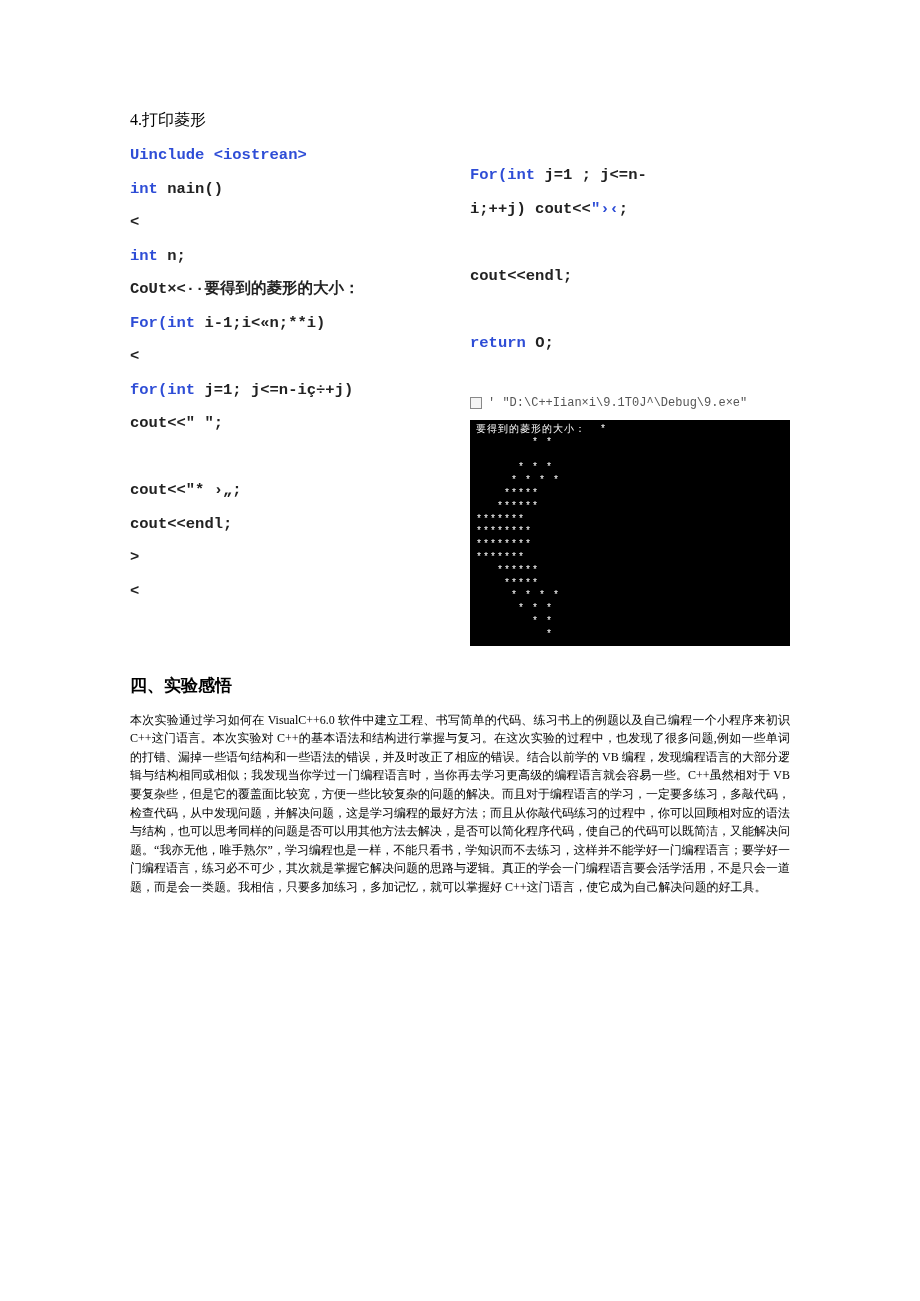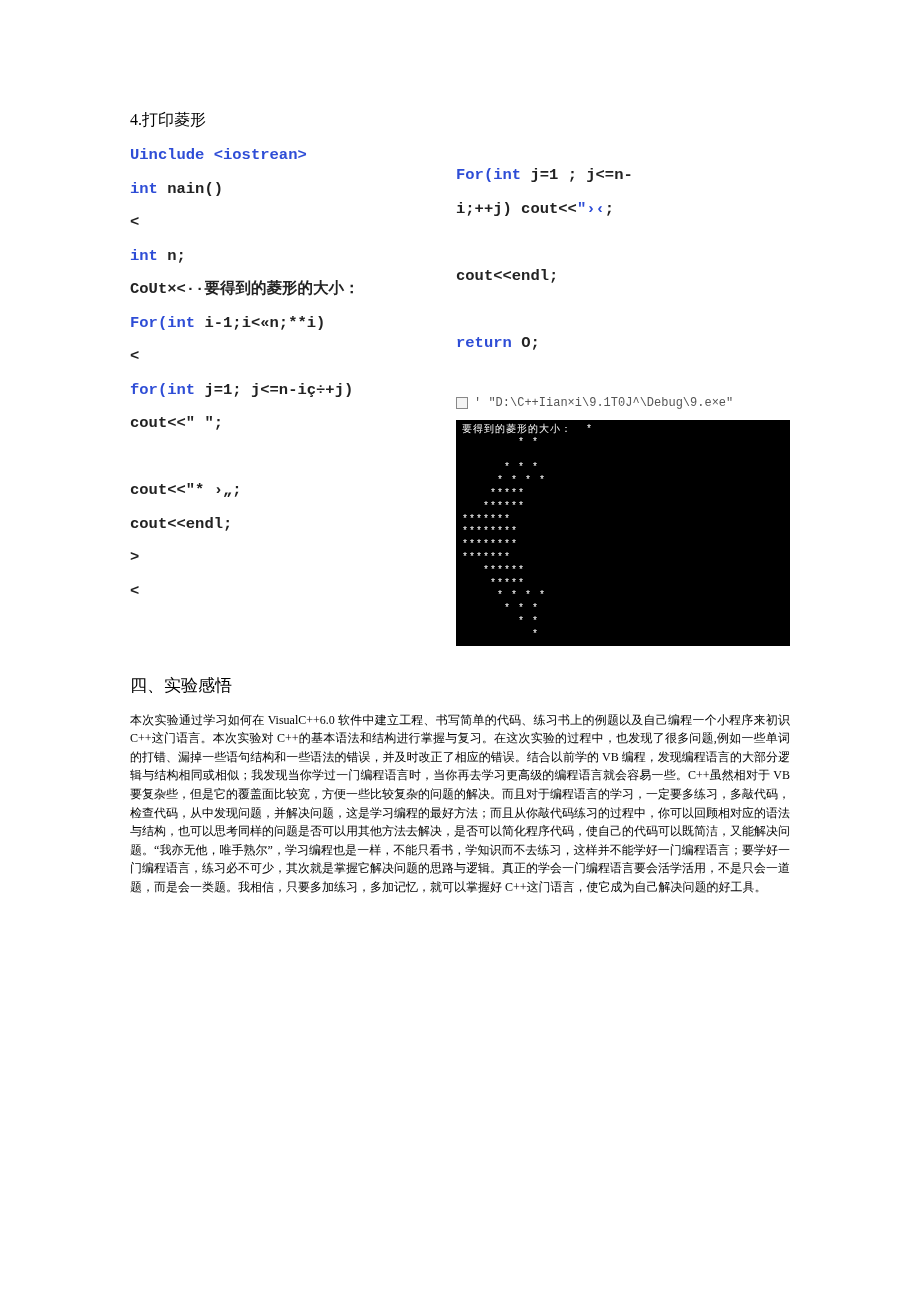--- a/index.html
+++ b/index.html
@@ -13,21 +13,21 @@
   }
   .page {
     padding: 110px 130px 60px 130px;
   }
   .title-line {
     font-size: 16px;
     margin-bottom: 8px;
   }
   .two-col {
     display: flex;
-    gap: 16px;
+    gap: 30px;
   }
   .col-left {
     flex: 0 0 310px;
   }
   .col-right {
     flex: 1;
     padding-top: 20px;
   }
   .code-line {
     font-family: Consolas, "Courier New", monospace;
@@ -64,20 +64,21 @@
     line-height: 1.28;
     padding: 4px 6px;
     letter-spacing: 1px;
     white-space: pre;
     overflow: hidden;
   }
   .section-heading {
     font-size: 17px;
     margin-top: 28px;
     margin-bottom: 14px;
+    font-weight: bold;
   }
   .essay {
     font-size: 12px;
     line-height: 1.55;
     text-align: justify;
   }
 </style>
 </head>
 <body>
 

